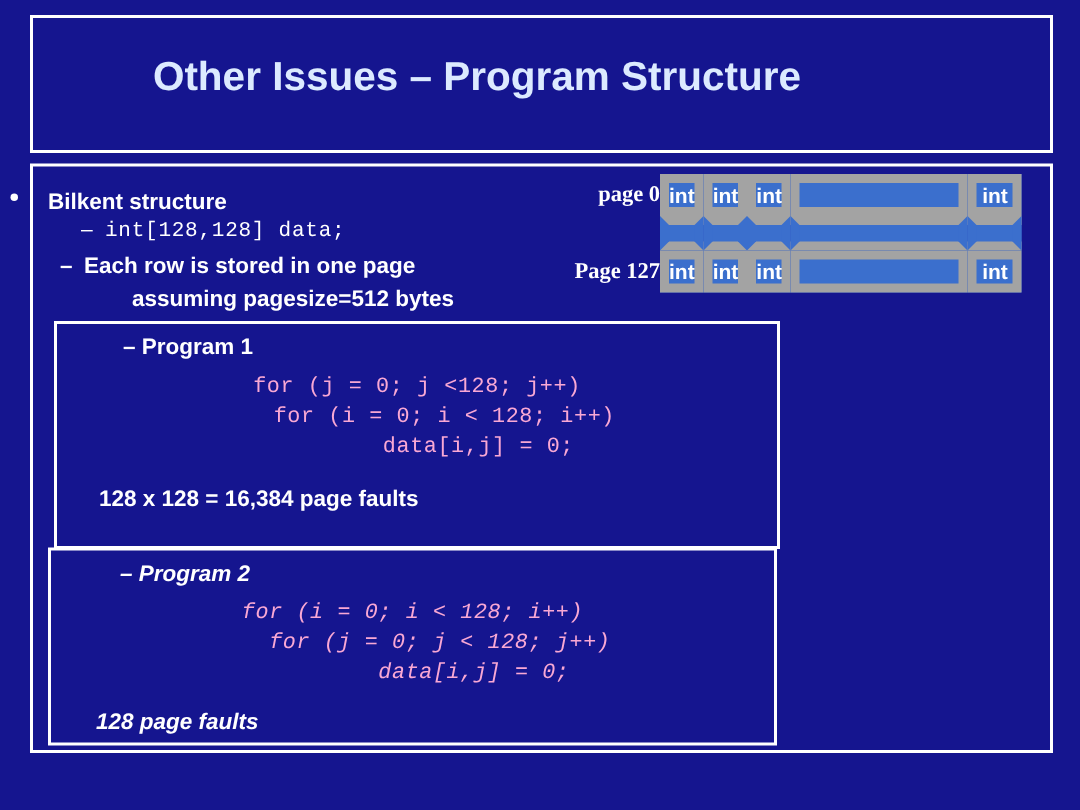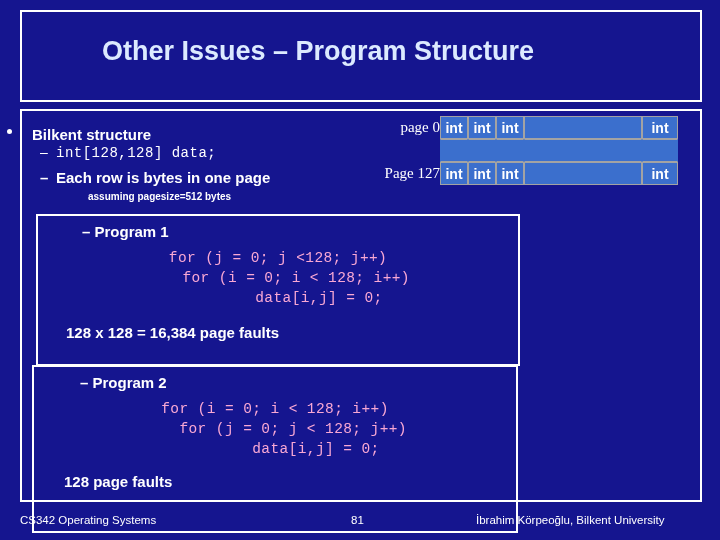--- a/index.html
+++ b/index.html
@@ -65,41 +65,41 @@
     position: absolute;
     color: #ffffff;
     white-space: nowrap;
   }
   .dash {
     display: inline-block;
     width: 16px;
     color: #ffffff;
   }
   #decl-row {
-    left: 40px;
+    left: 54px;
     top: 144px;
     font-size: 14px;
   }
   #decl-row .code {
     font-family: "Liberation Mono", "DejaVu Sans Mono", monospace;
     font-size: 14px;
     letter-spacing: 0.5px;
   }
   #eachrow-row {
     left: 40px;
     top: 169px;
     font-size: 15px;
     font-weight: bold;
   }
   #assuming-row {
     position: absolute;
     left: 88px;
     top: 191px;
     color: #ffffff;
-    font-size: 10px;
+    font-size: 15px;
     font-weight: bold;
     white-space: nowrap;
   }
 
   
   #page-table-wrap {
     position: absolute;
     left: 360px;
     top: 116px;
   }
@@ -110,51 +110,51 @@
   }
   #page-table td {
     padding: 0;
     height: 23px;
     vertical-align: middle;
   }
   td.page-label {
     color: #ffffff;
     font-family: "Liberation Serif", "DejaVu Serif", serif;
     font-size: 15px;
-    font-weight: normal;
+    font-weight: bold;
     text-align: right;
     padding-right: 6px;
     white-space: nowrap;
     width: 80px;
     background: transparent;
   }
   td.cell {
     background: #3b6fcd;
-    border: 1px solid #a3a3a3;
+    border: 6px solid #a3a3a3;
     color: #ffffff;
     font-size: 14px;
     font-weight: bold;
     text-align: center;
     box-sizing: border-box;
   }
   td.cell.narrow { width: 28px; }
   td.cell.wide { width: 118px; }
   td.cell.last { width: 36px; }
   tr.blank-row td.cell { border-left-color: #3b6fcd; border-right-color: #3b6fcd; }
   tr.blank-row td.spacer-label { background: transparent; }
 
   
   .prog-box {
     position: absolute;
     border: 2px solid #ffffff;
     box-sizing: border-box;
     background: transparent;
   }
   #prog1-box { left: 36px; top: 214px; width: 484px; height: 152px; }
-  #prog2-box { left: 32px; top: 365px; width: 486px; height: 168px; }
+  #prog2-box { left: 32px; top: 365px; width: 486px; height: 132px; font-style: italic; }
 
   .prog-title {
     position: absolute;
     color: #ffffff;
     font-size: 15px;
     font-weight: bold;
     white-space: nowrap;
   }
   #prog1-title { left: 44px; top: 7px; }
   #prog2-title { left: 46px; top: 7px; }
@@ -211,21 +211,21 @@
   <div id="slide-title">Other Issues – Program Structure</div>
 
   <div id="bullet-mark"></div>
   <div id="lvl1-text">Bilkent structure</div>
 
   <div class="dash-row" id="decl-row">
     <span class="dash">–</span><span class="code">int[128,128] data;</span>
   </div>
 
   <div class="dash-row" id="eachrow-row">
-    <span class="dash">–</span><span>Each row is bytes in one page</span>
+    <span class="dash">–</span><span>Each row is stored in one page</span>
   </div>
 
   <div id="assuming-row">assuming pagesize=512 bytes</div>
 
   <div id="page-table-wrap">
     <table id="page-table">
       <tbody>
         <tr>
           <td class="page-label">page 0</td>
           <td class="cell narrow">int</td>
@@ -263,19 +263,14 @@
   </div>
 
   <div class="prog-box" id="prog2-box">
     <div class="prog-title" id="prog2-title">– Program 2</div>
     <div class="code-block" id="prog2-code">for (i = 0; i &lt; 128; i++)
     for (j = 0; j &lt; 128; j++)
          data[i,j] = 0;</div>
     <div class="faults-line" id="prog2-faults">128 page faults</div>
   </div>
 
-  <div id="footer">
-    <div class="footer-text" id="footer-left">CS342 Operating Systems</div>
-    <div class="footer-text" id="footer-center">81</div>
-    <div class="footer-text" id="footer-right">İbrahim Körpeoğlu, Bilkent University</div>
-  </div>
 
 </div>
 
 </body></html>

